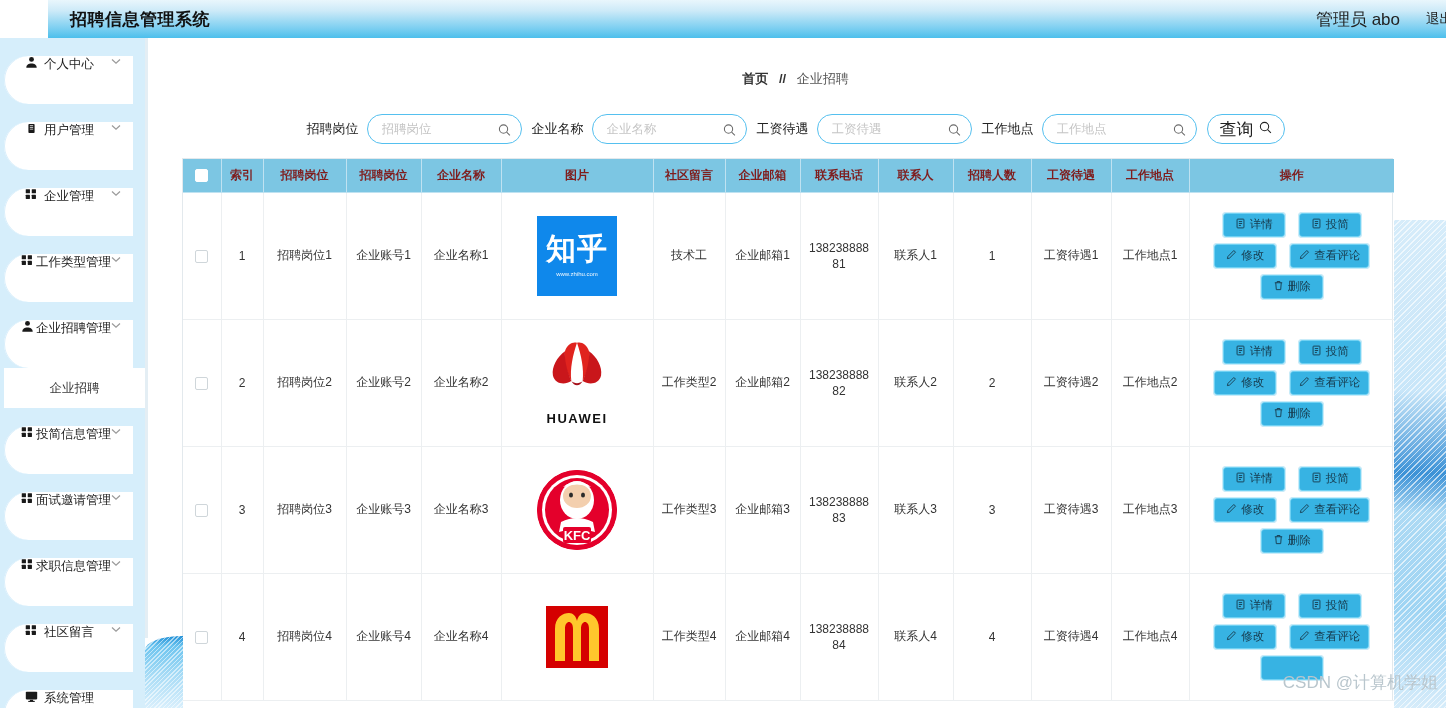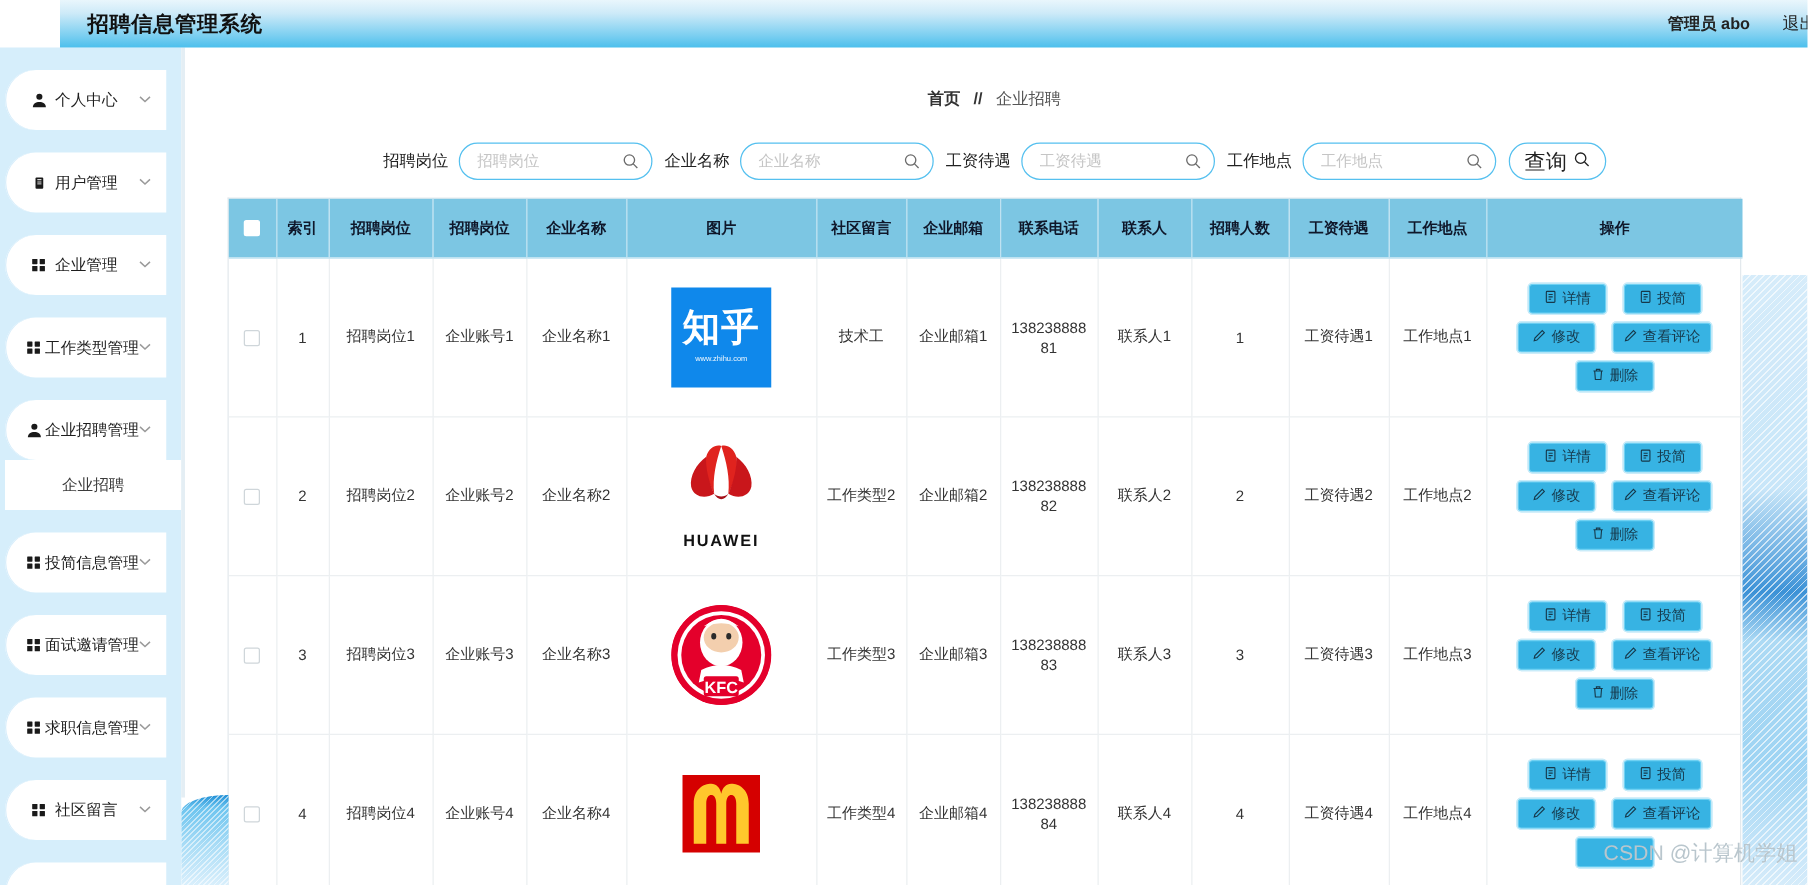--- a/index.html
+++ b/index.html
@@ -20,39 +20,39 @@
     z-index: 30;
     margin-left: 48px;
   }
   #header .title {
     margin-left: 22px;
     font-size: 17px; font-weight: bold; color: #111;
     letter-spacing: .5px;
   }
   #header .spacer { flex: 1; }
   #header .acct {
-    font-size: 13px; color: #222; margin-right: 26px; font-weight: bold;
+    font-size: 17px; color: #222; margin-right: 26px;
   }
   #header .logout {
     font-size: 13.5px; color: #222; margin-right: 14px; cursor: pointer;
   }
 
   
   #sidebar {
     position: absolute; left: 0; top: 38px; width: 145px; height: 670px;
     background: #d6eefb;
     overflow: hidden;
     z-index: 20;
   }
   .menu-item {
     position: relative;
     height: 48px; margin: 0 12px 0 4px;
     background: #fff;
     border-radius: 26px 0 0 26px;
-    display: flex; align-items: center;
+    display: flex; align-items: flex-start;
     box-shadow: inset 1px 0 0 #d8eefb;
     cursor: pointer;
   }
   .menu-gap { height: 18px; }
   .menu-item .mi-icon {
     width: 26px; margin-left: 14px;
     display: flex; align-items: center; justify-content: center;
     color: #1a1a1a;
   }
   .menu-item .mi-label {
@@ -161,22 +161,22 @@
   
   #table-wrap {
     margin: 14px 0 0 37px;
     width: 1211px;
     border: 1px solid #e3e9ed;
     border-bottom: 0;
   }
   table { border-collapse: collapse; width: 100%; table-layout: fixed; }
   thead th {
     background: #7cc6e3;
-    height: 47px;
-    font-size: 12px; font-weight: bold; color: #0f172a;
+    height: 33px;
+    font-size: 12px; font-weight: bold; color: #7f1d1d;
     border-right: 1px solid #bfe2f1;
     border-bottom: 1px solid #bfe2f1;
     text-align: center;
   }
   thead th:last-child { border-right: 0; }
   tbody td {
     border-right: 1px solid #eceff1;
     border-bottom: 1px solid #eceff1;
     font-size: 12px; color: #333;
     text-align: center;

